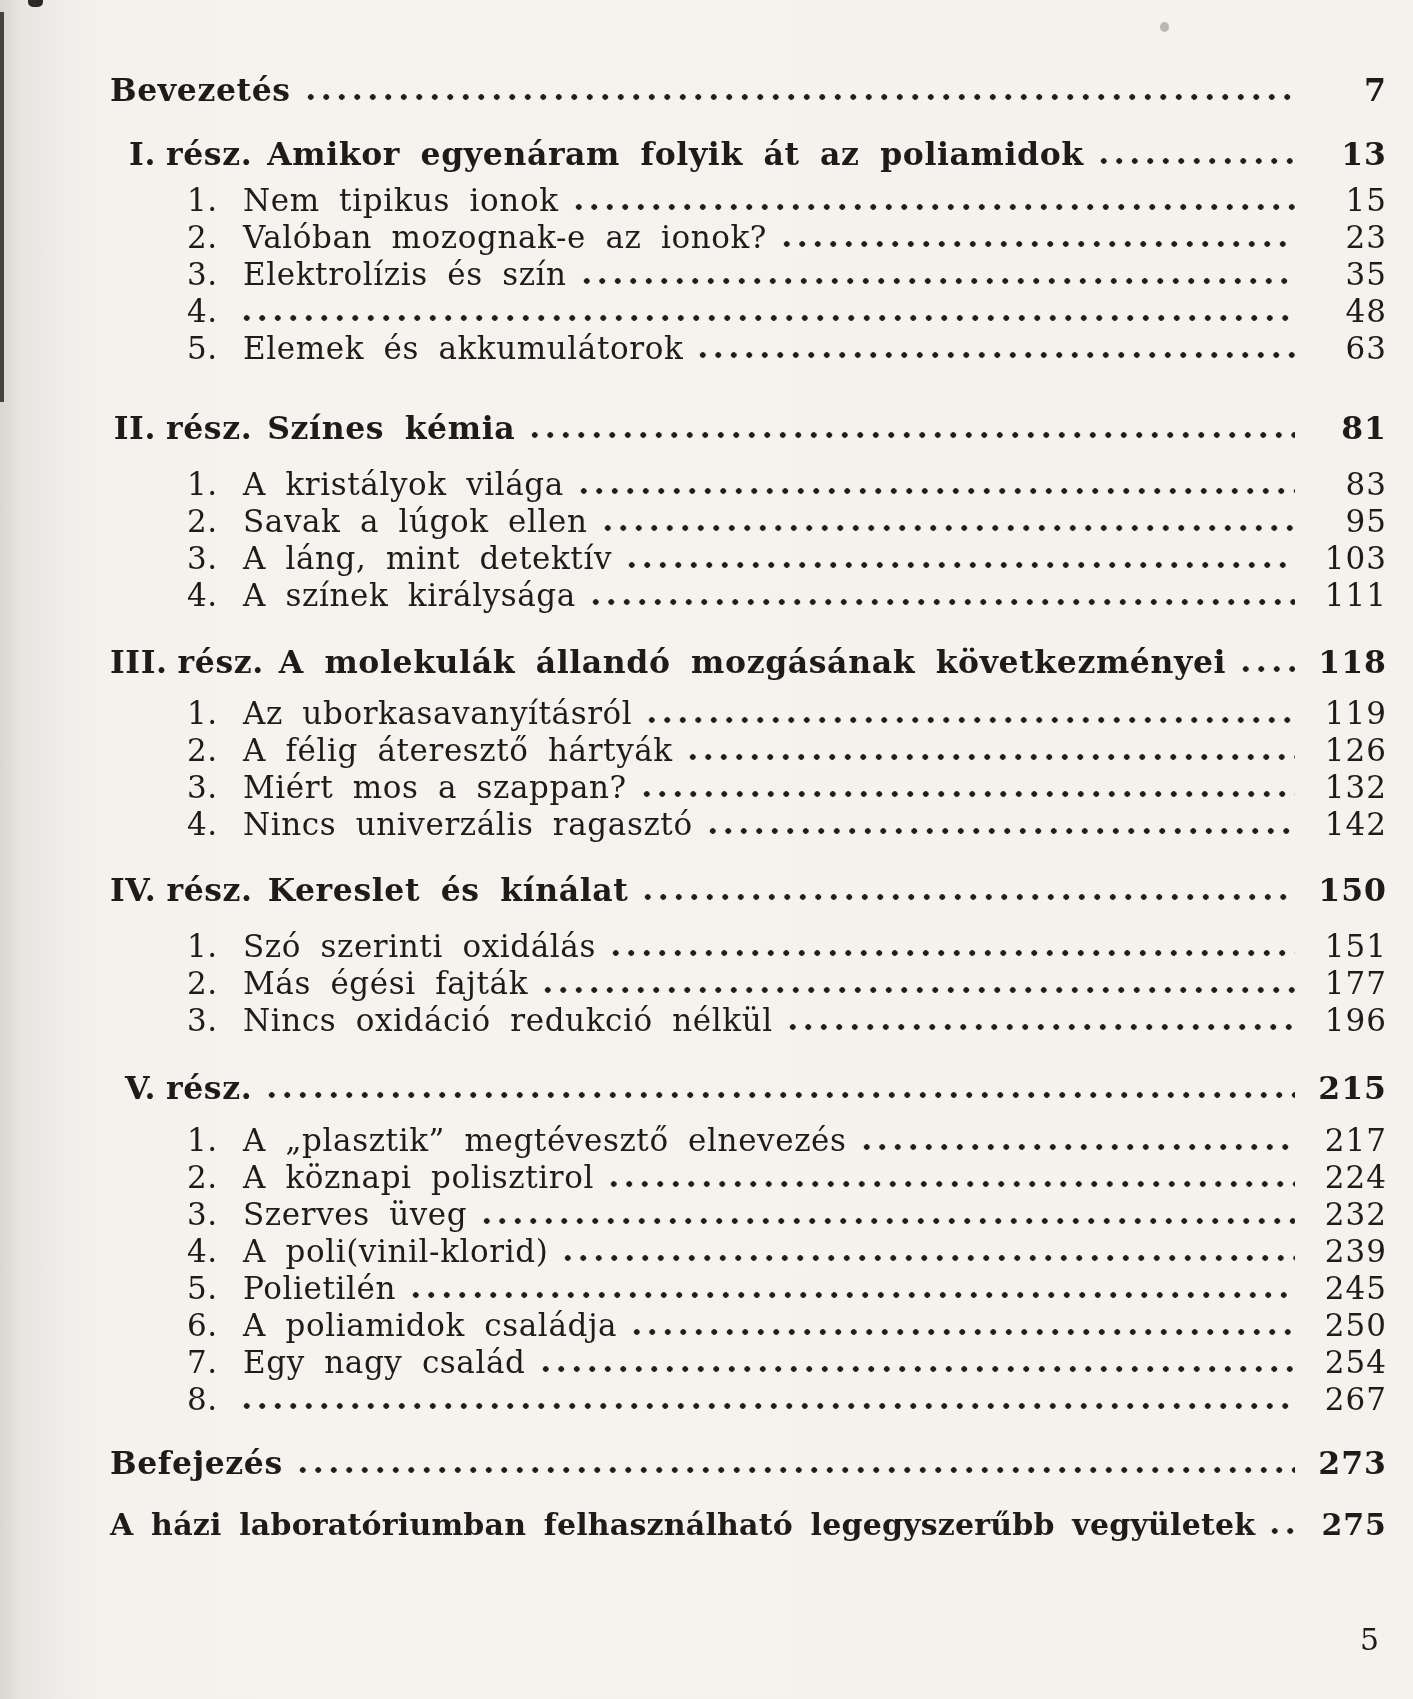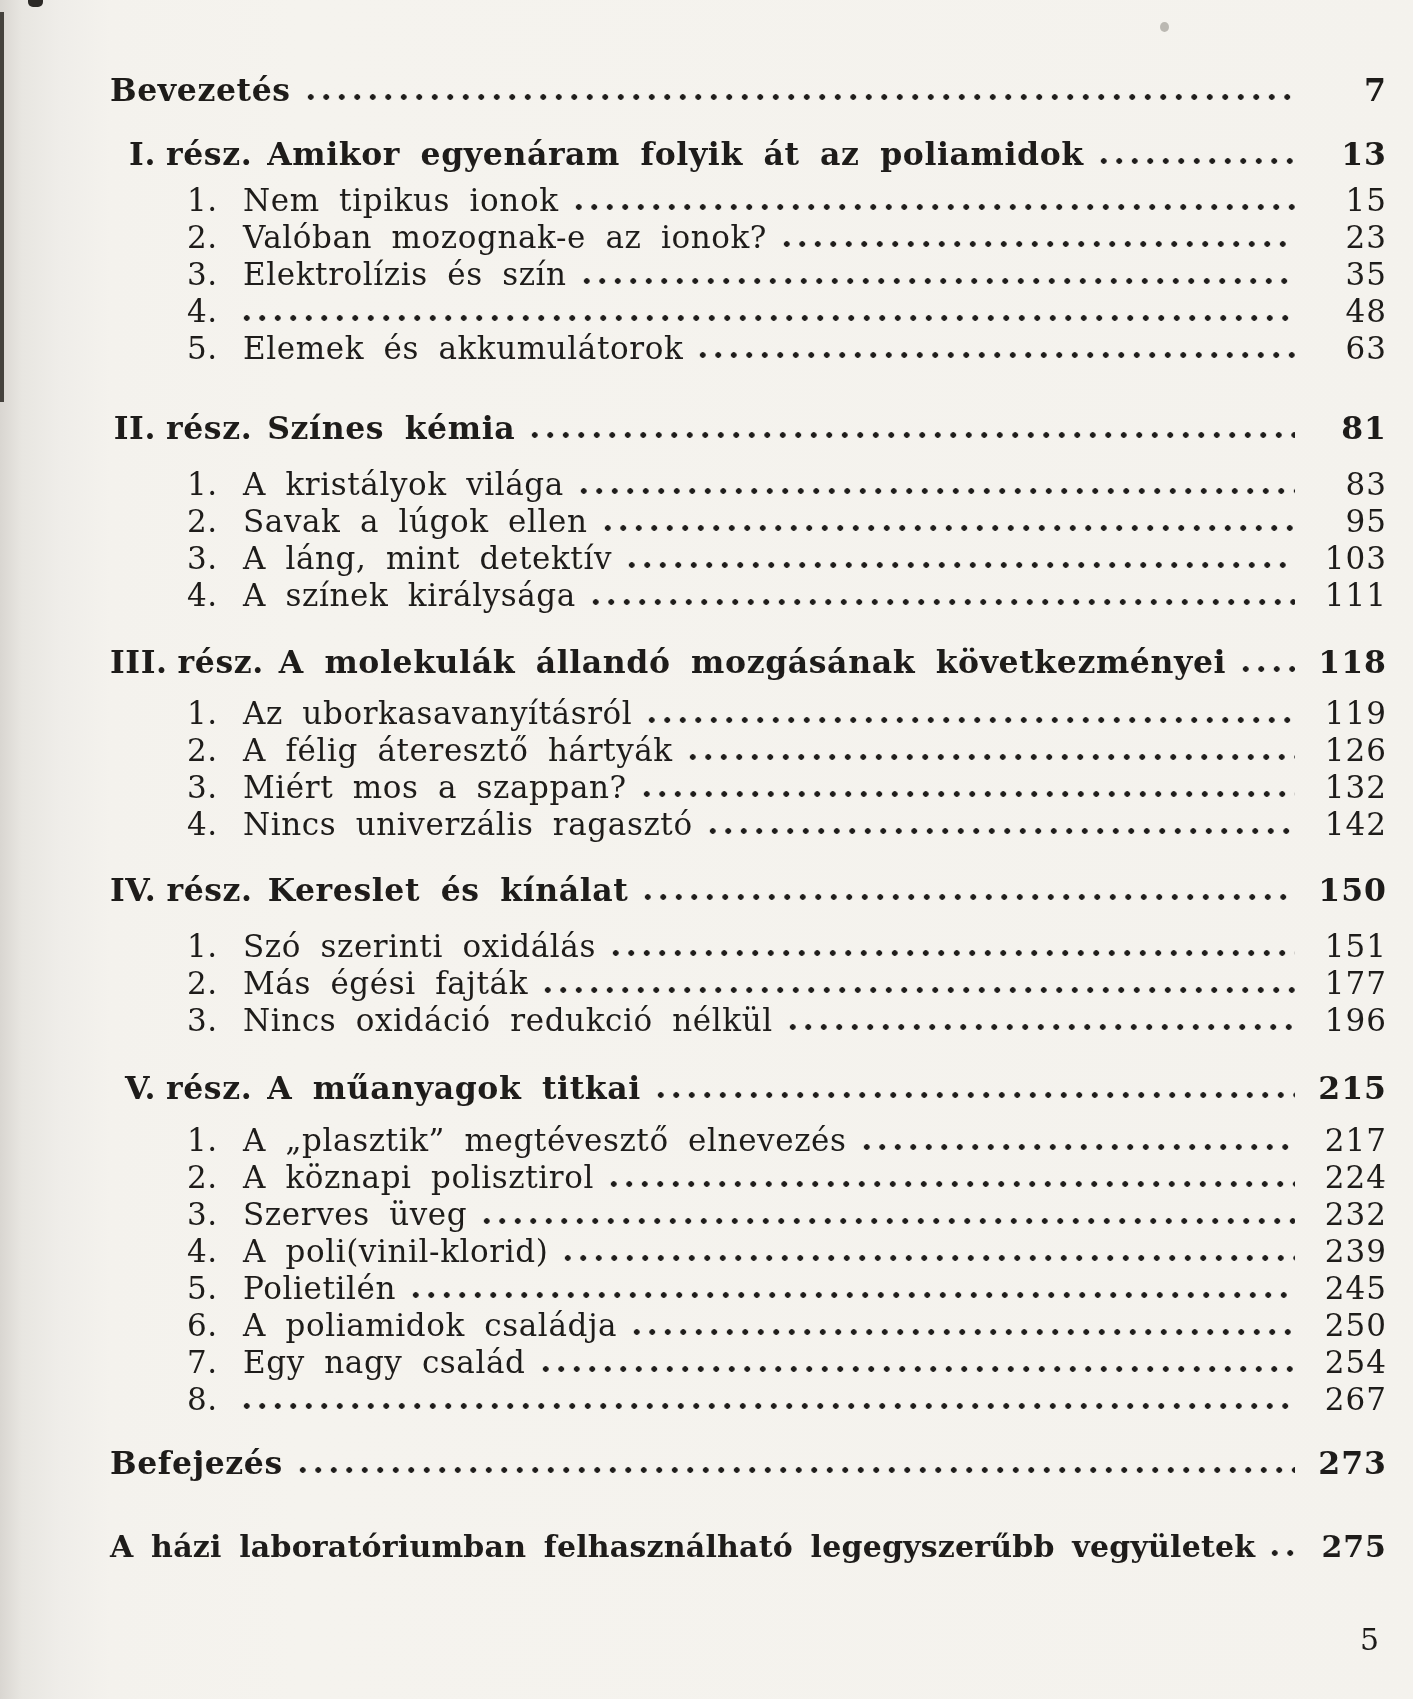--- a/index.html
+++ b/index.html
@@ -68,21 +68,21 @@
   .pm-t28 { margin-top: 28px; }
   .pm-t27 { margin-top: 27px; }
   .pm-t29 { margin-top: 29px; }
   .chapters { margin-left: 77px; }
   .chm-t8  { margin-top: 8px; }
   .chm-t18 { margin-top: 18px; }
   .chm-t13 { margin-top: 13px; }
   .chm-t14 { margin-top: 14px; }
   .closing-row { margin-top: 25px; }
   .appendix-row {
-    margin-top: 44px;
+    margin-top: 22px;
     font-size: 30px !important;
     letter-spacing: 0.2px !important;
     word-spacing: 7px !important;
   }
   .part-num {
     display: inline-block;
     min-width: 46px;
     text-align: right;
     flex: none;
   }
@@ -267,21 +267,20 @@
         <span class="ch-num">3.</span>
         <span class="ch-title">Nincs oxidáció redukció nélkül</span>
         <span class="dots"></span>
         <span class="pageno">196</span>
       </div>
     </div>
 
     <div class="row bold part-row pm-t29">
       <span class="part-num">V.</span>
       <span class="part-kw">rész.</span>
-      <span class="part-title">A műanyagok titkai</span>
       <span class="dots"></span>
       <span class="pageno">215</span>
     </div>
     <div class="chapters chm-t14">
       <div class="row">
         <span class="ch-num">1.</span>
         <span class="ch-title">A „plasztik” megtévesztő elnevezés</span>
         <span class="dots"></span>
         <span class="pageno">217</span>
       </div>

